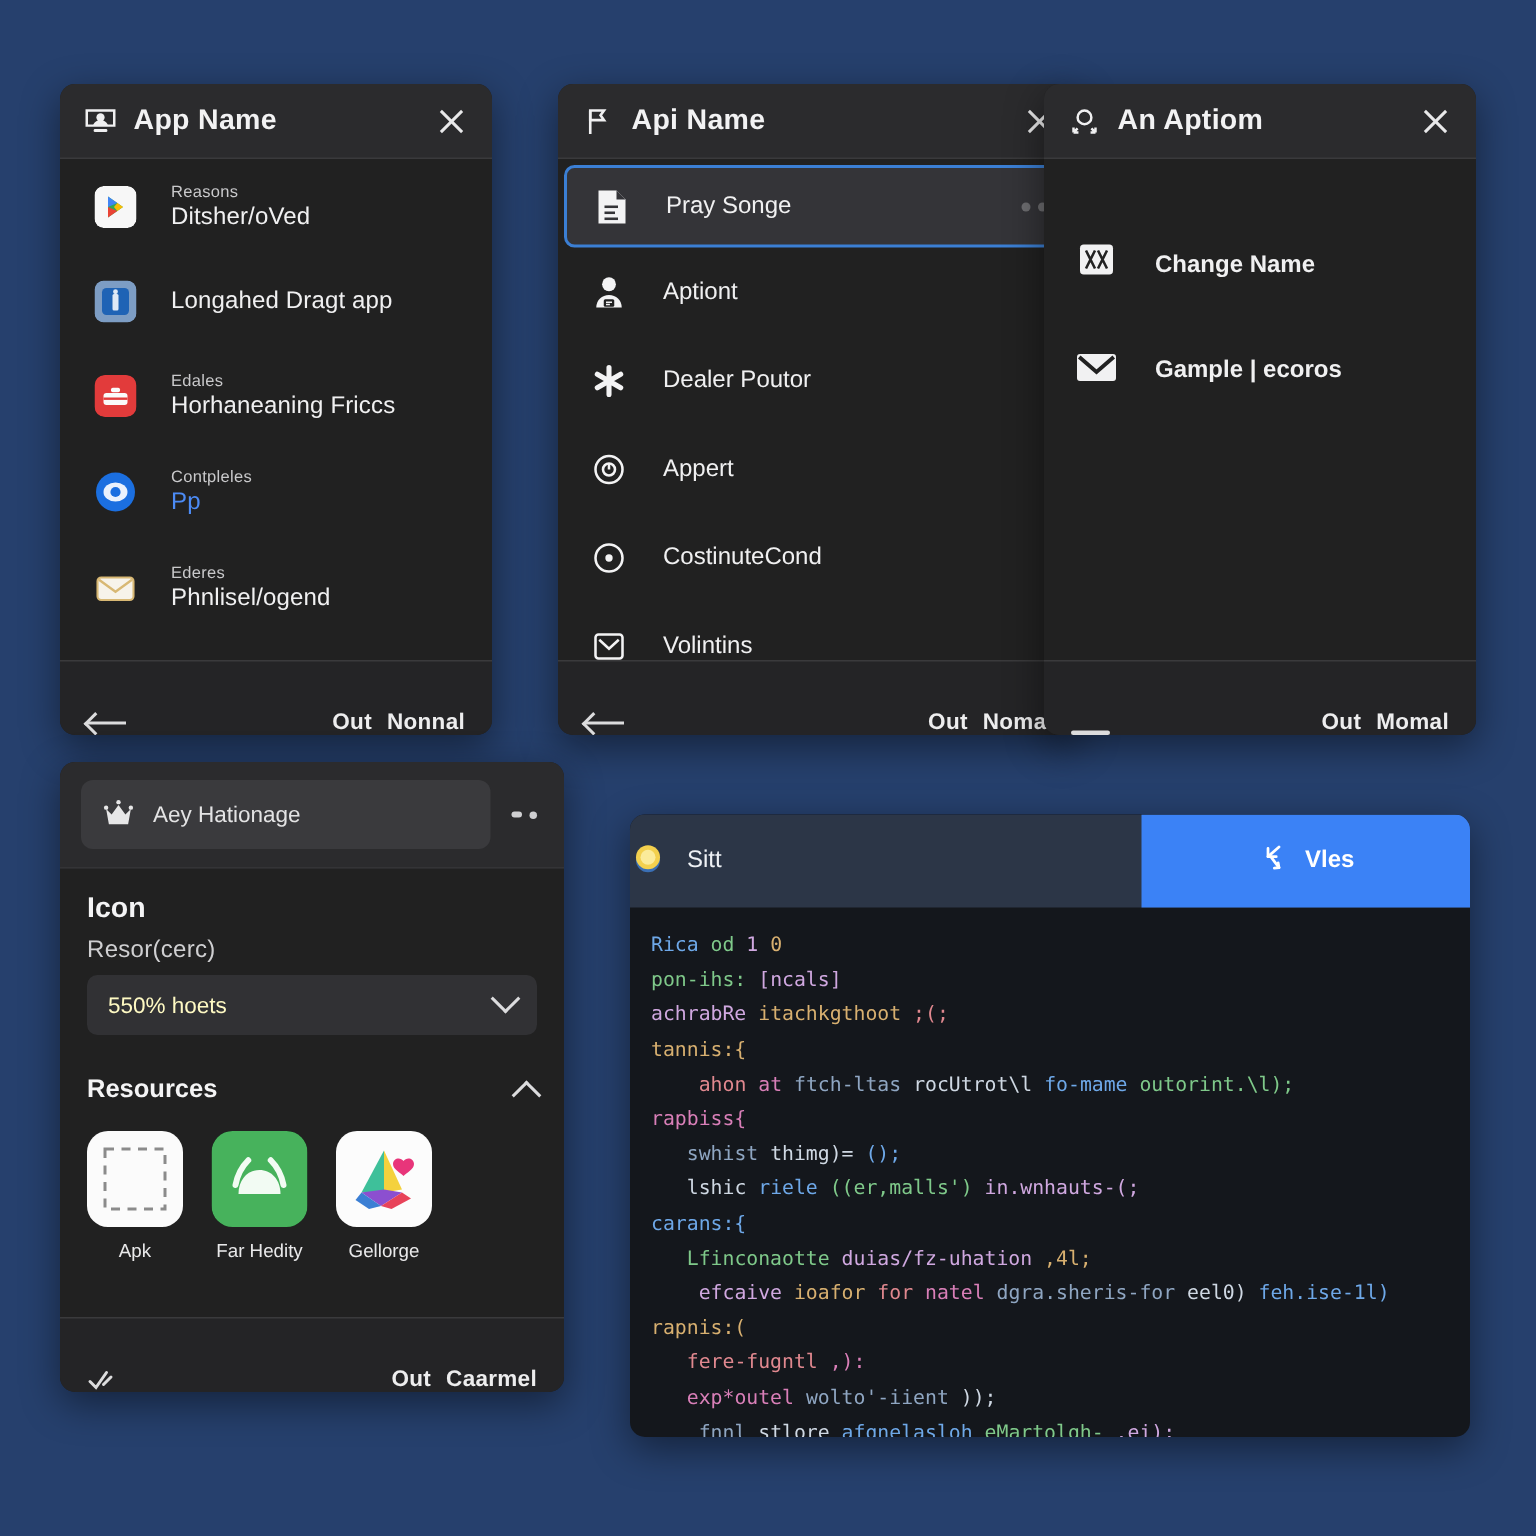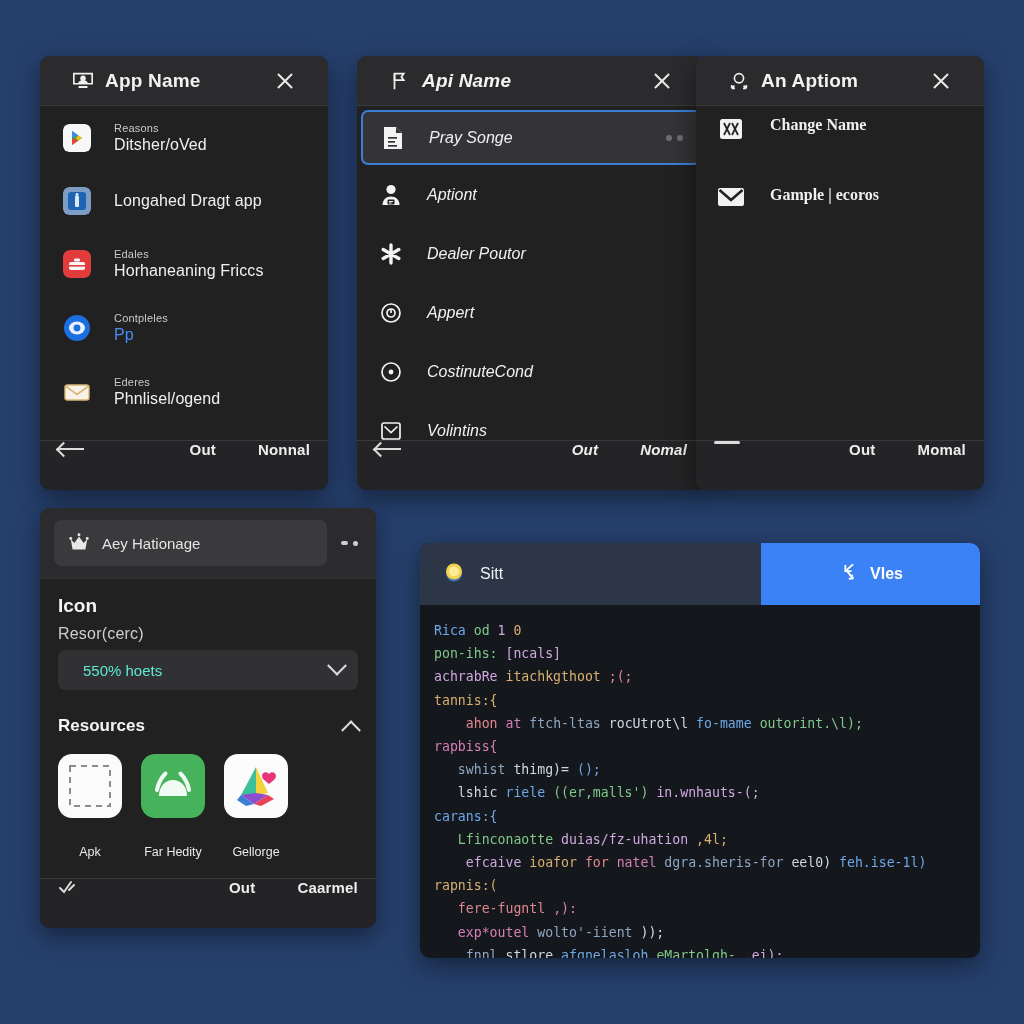--- a/index.html
+++ b/index.html
@@ -17,21 +17,21 @@
     background: #212121;
     border-radius: 10px;
     overflow: hidden;
     box-shadow: 0 8px 26px rgba(0,0,0,.45);
     display: flex; flex-direction: column;
   }
   .panel-head {
     height: 50px; flex: 0 0 50px;
     background: #2b2b2d;
     display: flex; align-items: center;
-    padding: 0 32px;
+    padding: 0 16px;
     border-bottom: 1px solid #3a3a3c;
   }
   .panel-head .title {
     color: #f2f2f3; font-size: 19px; font-weight: bold;
     letter-spacing: .2px; margin-left: 11px;
   }
   .panel-head .spacer { flex: 1; }
   .head-icon { width: 22px; height: 22px; display: block; }
   .close-x {
     width: 22px; height: 22px; position: relative; cursor: pointer;
@@ -42,22 +42,22 @@
   }
   .close-x::before { transform: rotate(45deg); }
   .close-x::after  { transform: rotate(-45deg); }
 
   .panel-body { flex: 1; overflow: hidden; position: relative; }
 
   .panel-foot {
     flex: 0 0 50px; height: 50px;
     background: #242426;
     border-top: 1px solid #3a3a3c;
-    display: flex; align-items: flex-start;
-    padding: 0 18px; gap: 42px;
+    display: flex; align-items: flex-end;
+    padding: 0 18px; gap: 10px;
   }
   .panel-foot .spacer { flex: 1; }
   .foot-btn {
     color: #ededee; font-size: 15px; font-weight: bold;
     cursor: pointer; letter-spacing: .2px;
   }
   .back-arrow {
     width: 26px; height: 16px; position: relative; cursor: pointer;
   }
   .back-arrow::before {
@@ -98,21 +98,21 @@
   .row2.selected {
     background: #343438;
     border: 2px solid #3b7fd4;
     border-radius: 7px;
     margin: 4px 4px 0 4px;
     padding: 0 16px;
     height: 55px;
   }
 
   
-  .row3 { display: flex; align-items: flex-start; padding: 0 20px; height: 70px; cursor: pointer; font-family: Liberation Serif, serif; }
+  .row3 { display: flex; align-items: flex-end; padding: 0 20px; height: 70px; cursor: pointer; }
   .row3 .glyph { width: 30px; flex: 0 0 30px; display: flex; align-items: center; justify-content: center; }
   .row3 .lbl { margin-left: 24px; color: #f0f0f1; font-size: 16px; font-weight: bold; }
 
   
   #panel-detail .searchbar-wrap {
     display: flex; align-items: center; padding: 12px 14px 12px 14px;
     background: #2b2b2d; border-bottom: 1px solid #343436;
   }
   .searchbox {
     flex: 1; height: 46px; background: #3a3a3d; border-radius: 8px;
@@ -124,47 +124,47 @@
   .dots-h i { width: 7px; height: 4px; border-radius: 2px; background: #cfcfd1; display: block; }
   .dots-h i:last-child { width: 5px; height: 5px; border-radius: 50%; }
 
   .sect { padding: 16px 18px 0 18px; }
   .sect h2 { color: #f4f4f5; font-size: 19px; font-weight: bold; }
   .field-label { color: #cfcfd1; font-size: 16px; margin: 8px 0 7px 0; letter-spacing: .2px; }
   .select {
     height: 40px; background: #313134; border-radius: 7px;
     display: flex; align-items: center; padding: 0 14px; cursor: pointer;
   }
-  .select .sv { color: #5eead4; font-size: 15px; flex: 1; margin-left: 11px; }
+  .select .sv { color: #fef9c3; font-size: 15px; flex: 1; }
   .chev {
     width: 14px; height: 14px;
     border-right: 2.4px solid #dcdcde; border-bottom: 2.4px solid #dcdcde;
     transform: rotate(45deg) translate(-3px,-3px);
   }
   .chev.up { transform: rotate(225deg) translate(-3px,-3px); }
   .sect-header {
     display: flex; align-items: center; margin-top: 26px; cursor: pointer; gap: 28px;
   }
   .sect-header h3 { color: #f4f4f5; font-size: 17px; font-weight: bold; flex: 1; }
   .tiles { display: flex; gap: 19px; margin-top: 18px; padding-bottom: 14px; }
   .tile { width: 64px; text-align: center; cursor: pointer; }
   .tile .art {
     width: 64px; height: 64px; border-radius: 14px; display: block;
   }
-  .tile .cap { color: #e9e9ea; font-size: 12.5px; margin-top: 27px; display: block; }
+  .tile .cap { color: #e9e9ea; font-size: 12.5px; margin-top: 9px; display: block; }
   .check-mark { width: 24px; height: 16px; cursor: pointer; }
 
   
   #panel-code { background: #14171c; }
   .code-head {
     height: 62px; flex: 0 0 62px; display: flex; align-items: stretch;
     background: #2c3647;
   }
   .code-head .left {
-    flex: 1; display: flex; align-items: center; padding-left: 22px; gap: 14px;
+    flex: 1; display: flex; align-items: center; gap: 14px;
   }
   .code-head .left .lbl { color: #eef1f5; font-size: 16px; }
   .code-head .action {
     width: 219px; background: #3b82f6; display: flex; align-items: center;
     justify-content: center; gap: 10px; cursor: pointer;
   }
   .code-head .action .lbl { color: #ffffff; font-size: 16px; font-weight: bold; }
   pre.code {
     margin: 0; padding: 14px 14px;
     font-family: "DejaVu Sans Mono", monospace;
@@ -276,21 +276,21 @@
     </div>
 
     <div class="panel-foot">
       <span class="back-arrow"></span>
       <span class="spacer"></span>
       <span class="foot-btn">Out</span>
       <span class="foot-btn">Nonnal</span>
     </div>
   </div>
 
-  <div class="panel" id="panel-api" style="left:357px; top:56px; width:348px; height:434px;font-style:italic;">
+  <div class="panel" id="panel-api" style="left:372px; top:56px; width:348px; height:434px;">
     <div class="panel-head">
       <span>
         <svg class="head-icon" viewBox="0 0 24 24" fill="none" stroke="#f0f0f1" stroke-width="1.9">
           <path d="M6 21V4"></path>
           <path d="M6 4h10l-2.5 3.5L16 11H6z"></path>
         </svg>
       </span>
       <span class="title">Api Name</span>
       <span class="spacer"></span>
       <span class="close-x"></span>

